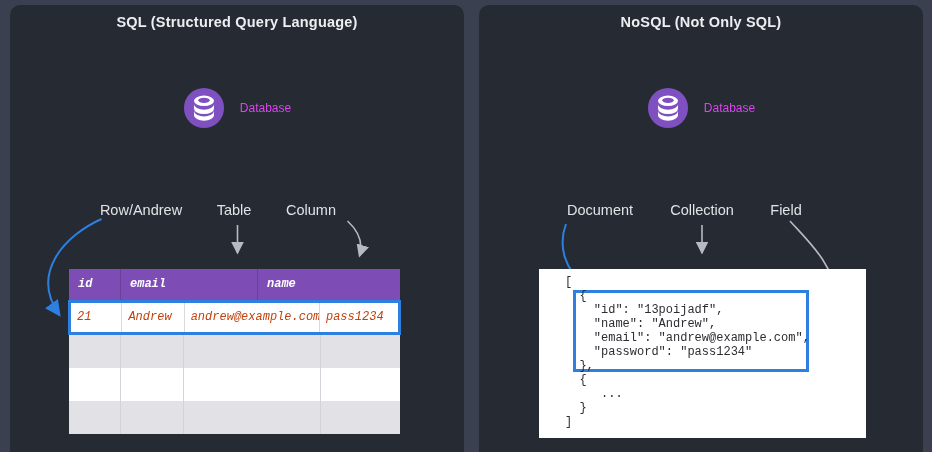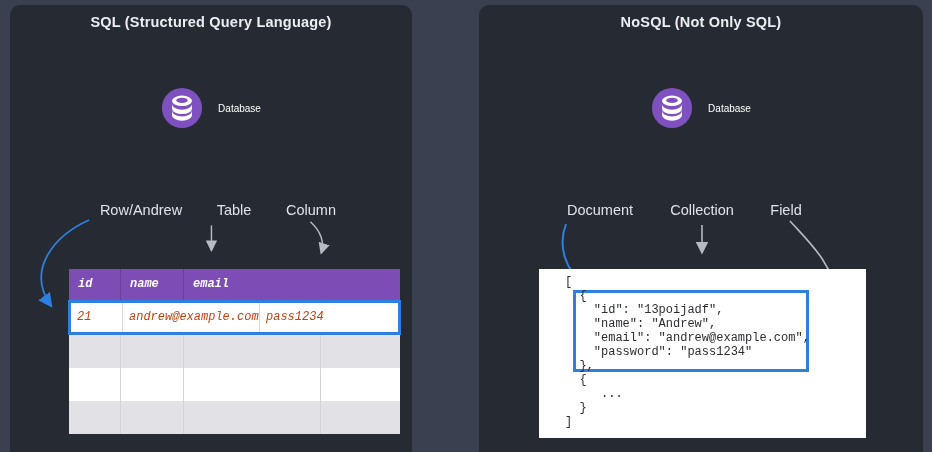--- a/index.html
+++ b/index.html
@@ -1,26 +1,26 @@
 <!DOCTYPE html>
 <html><head>
 <meta charset="utf-8">
 <style>
   html,body{margin:0;padding:0;background:#3a404f;}
   .stage{position:relative;width:932px;height:452px;background:#3a404f;overflow:hidden;
          font-family:"Liberation Sans",sans-serif;}
   .panel{position:absolute;top:5px;bottom:0;background:#262a32;border-radius:10px 10px 0 0;}
-  .panel.left{left:10px;width:402px;}
+  .panel.left{left:10px;width:454px;}
   .panel.right{left:479px;width:444px;}
   .panel-title{position:absolute;top:9px;left:0;right:0;text-align:center;
                color:#eceef1;font-size:14.5px;font-weight:bold;letter-spacing:.2px;}
   .db-row{position:absolute;top:82px;left:0;right:0;display:flex;align-items:center;
           justify-content:center;gap:15px;}
   .db-icon{width:42px;height:42px;display:block;}
-  .db-label{color:#ffffff;font-size:10px;}
+  .db-label{color:#d946ef;font-size:12px;}
   .anno-label{position:absolute;top:197px;transform:translateX(-50%);
               color:#e0e3e7;font-size:14.5px;white-space:nowrap;}
   .arrow-layer{position:absolute;inset:0;width:100%;height:100%;pointer-events:none;}
 
   
   .sql-table{position:absolute;left:59px;top:264px;width:331px;font-style:italic;}
   .trow{display:flex;width:331px;}
   .tcell{box-sizing:border-box;border-left:1px solid rgba(0,0,0,0.12);overflow:hidden;}
   .tcell:first-child{border-left:none;}
   .c0{width:51px;}.c1{width:63px;}.c2{width:137px;}.c3{width:80px;}
@@ -81,25 +81,26 @@
         </marker>
       </defs>
       <path d="M 88 214 C 52 230, 16 268, 46 310" fill="none" stroke="#2d7fe0" stroke-width="2" marker-end="url(#ab1)"></path>
       <path d="M 224 220 L 224 248" fill="none" stroke="#b6bac1" stroke-width="1.6" marker-end="url(#ag1)"></path>
       <path d="M 334 216 C 346 227, 350 238, 346 251" fill="none" stroke="#b6bac1" stroke-width="1.6" marker-end="url(#ag1)"></path>
     </svg>
 
     <div class="sql-table">
       <div class="trow thead">
         <div class="tcell c0">id</div>
+        <div class="tcell c2">email</div>
         <div class="tcell c1">name</div>
-        <div class="tcell c2">email</div>
       </div>
       <div class="trow tdata">
         <div class="tcell c0">21</div>
+        <div class="tcell c1">Andrew</div>
         <div class="tcell c2">andrew@example.com</div>
         <div class="tcell c3">pass1234</div>
       </div>
       <div class="trow tempty row-gray">
         <div class="tcell c0"></div>
           <div class="tcell c1"></div>
           <div class="tcell c2"></div>
           <div class="tcell c3"></div>
       </div>
       <div class="trow tempty row-white">

